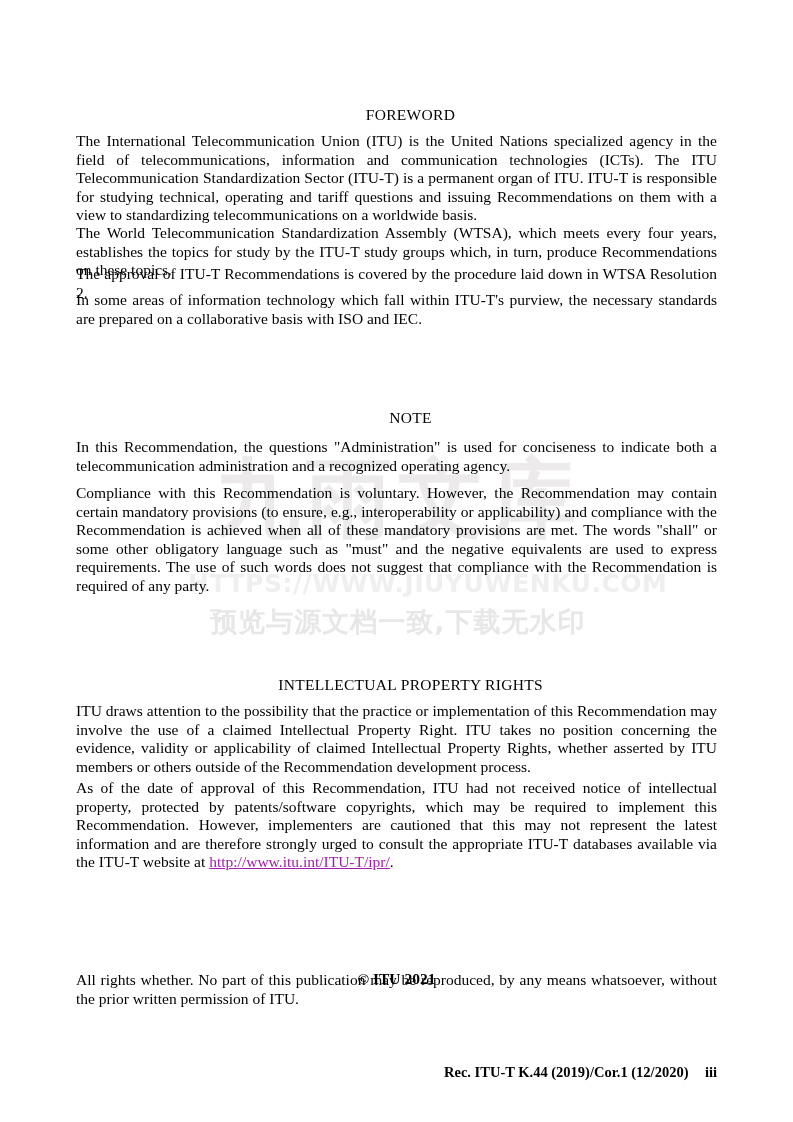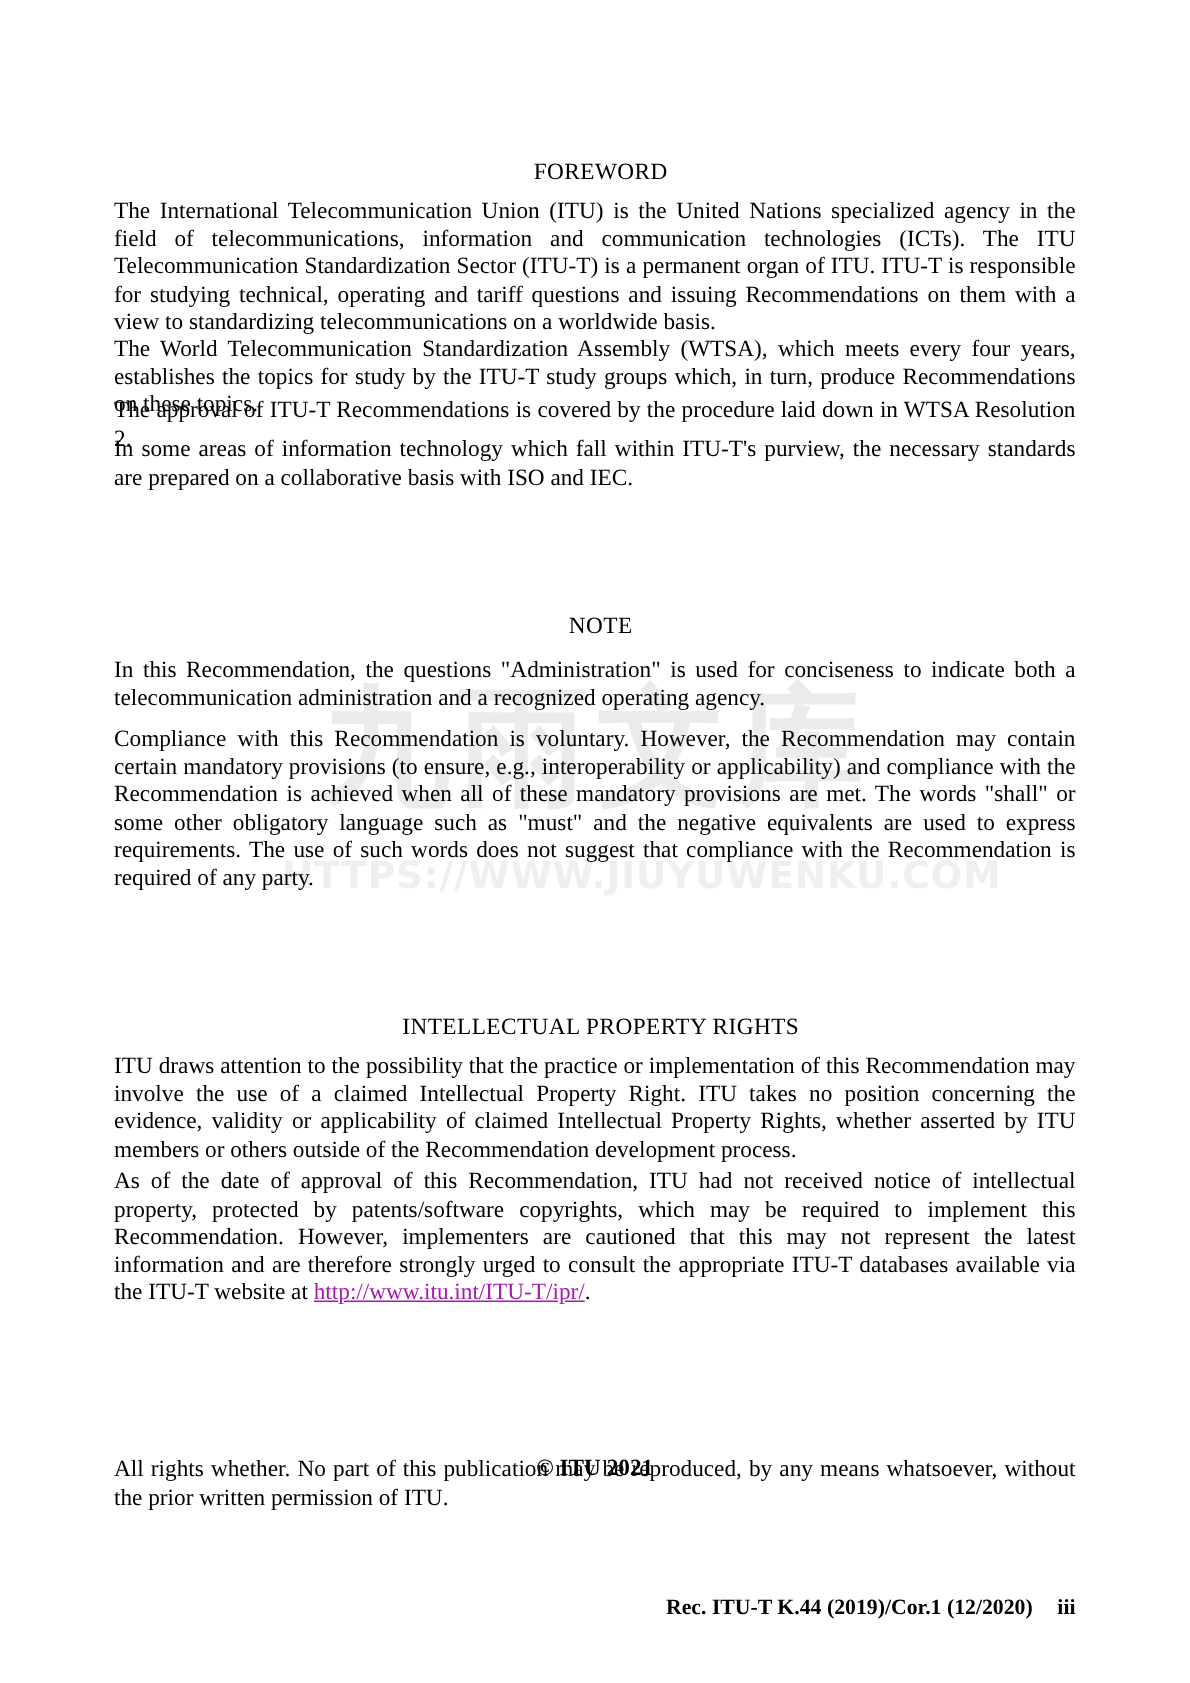--- a/index.html
+++ b/index.html
@@ -77,21 +77,21 @@
     white-space: nowrap;
   }
 
   
   .doc-layer {
     position: relative;
     z-index: 1;
   }
   .section-heading {
     position: absolute;
-    left: 4px;
+    left: 14px;
     width: 641px;
     text-align: center;
     font-size: 15.5px;
     line-height: 18px;
     letter-spacing: 0.3px;
   }
   p.para {
     position: absolute;
     left: 0;
     width: 641px;
@@ -139,20 +139,21 @@
   }
 </style>
 </head>
 <body>
 
 <div id="page">
 
   <div class="watermark-layer">
     <div class="wm-cjk-big">九雨文库</div>
     <div class="wm-url">HTTPS://WWW.JIUYUWENKU.COM</div>
+    <div class="wm-cjk-sub">预览与源文档一致,下载无水印</div>
   </div>
 
   <div id="content">
     <div class="doc-layer">
 
       <div class="section-heading" style="top:106px;">FOREWORD</div>
 
       <p class="para" style="top:132px;">The International Telecommunication Union (ITU) is the United Nations specialized agency in the field of telecommunications, information and communication technologies (ICTs). The ITU Telecommunication Standardization Sector (ITU-T) is a permanent organ of ITU. ITU-T is responsible for studying technical, operating and tariff questions and issuing Recommendations on them with a view to standardizing telecommunications on a worldwide basis.</p>
 
       <p class="para" style="top:224px;">The World Telecommunication Standardization Assembly (WTSA), which meets every four years, establishes the topics for study by the ITU-T study groups which, in turn, produce Recommendations on these topics.</p>

